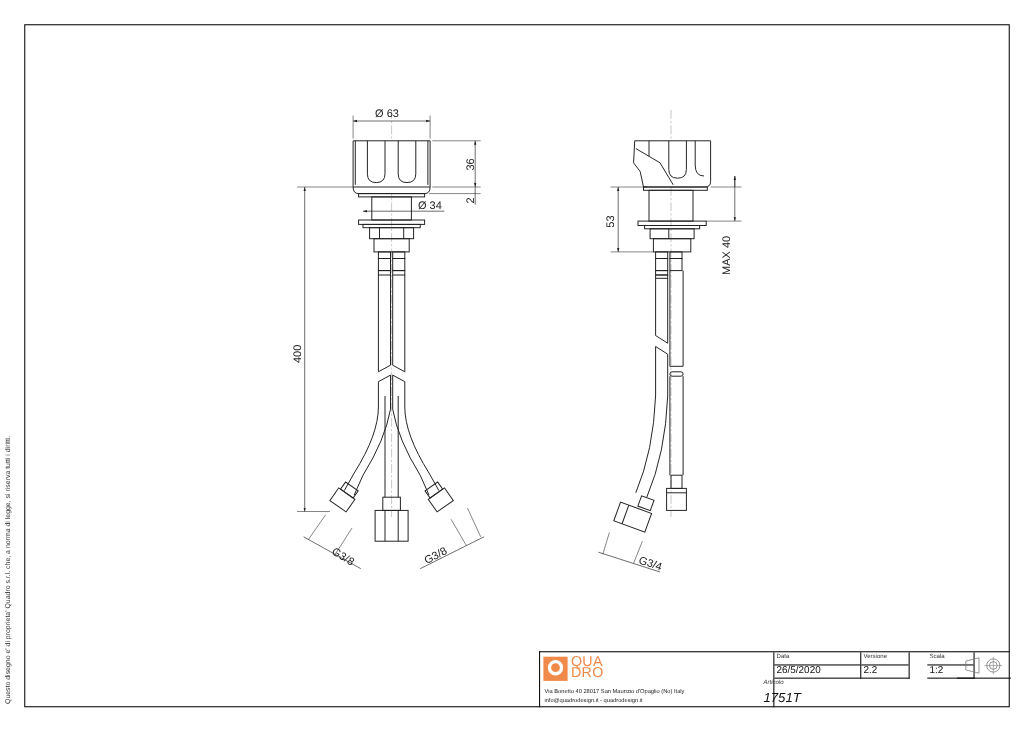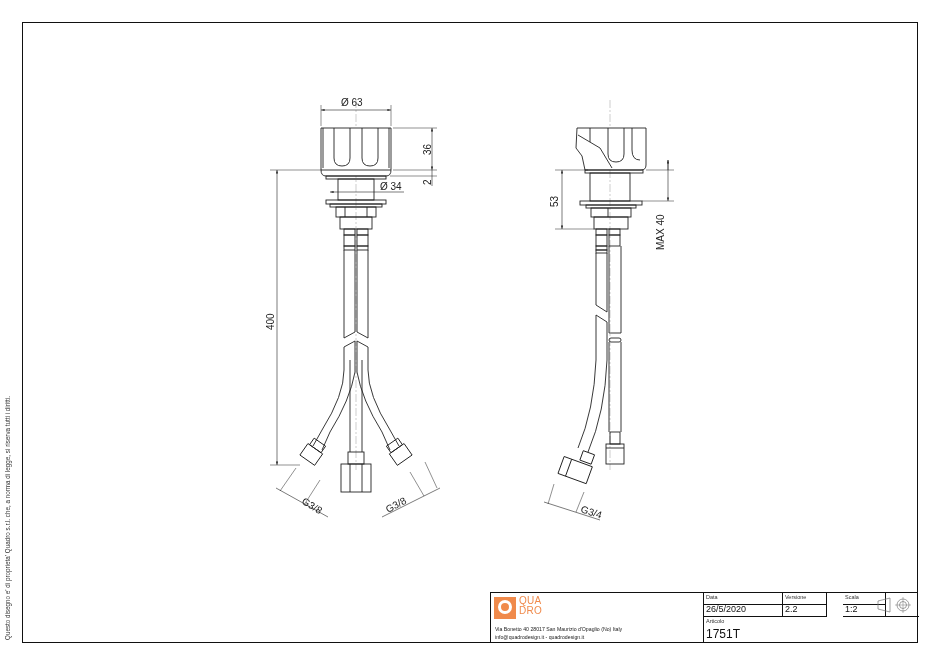--- a/index.html
+++ b/index.html
@@ -6,21 +6,21 @@
   body { width: 940px; height: 665px; position: relative; overflow: hidden; font-family: "Liberation Sans", sans-serif; color: #1a1a1a; }
   .sheet { position: absolute; left: 22px; top: 22px; width: 896px; height: 621px; border: 1.3px solid #111; box-sizing: border-box; }
   .side-note { position: absolute; left: 4px; top: 640px; transform-origin: 0 0; transform: rotate(-90deg); font-size: 6.3px; color: #333; white-space: nowrap; }
   svg.drawing { position: absolute; left: 0; top: 0; }
   .dim { font-family: "Liberation Sans", sans-serif; font-size: 10px; fill: #222; }
   
   .tb { position: absolute; left: 490px; top: 592px; width: 428px; height: 51px; border-top: 1.2px solid #111; border-left: 1.2px solid #111; box-sizing: border-box; }
   .tb-company { position: absolute; left: 0; top: 0; width: 213px; height: 50px; border-right: 1.2px solid #111; box-sizing: border-box; }
   .logo { position: absolute; left: 3px; top: 4px; width: 22px; height: 22px; background: #f08a4b; }
   .logo-q { position: absolute; left: 4px; top: 3px; width: 14px; height: 14px; border: 3px solid #fff; border-radius: 50%; box-sizing: border-box; }
-  .logo-text { position: absolute; left: 28px; top: 3px; font-size: 10px; line-height: 10px; color: #f08a4b; letter-spacing: 0.3px; }
+  .logo-text { position: absolute; left: 28px; top: 3px; font-size: 13px; line-height: 10px; color: #f08a4b; letter-spacing: 0.3px; }
   .company-addr { position: absolute; left: 4px; top: 33px; font-size: 5.2px; color: #222; white-space: nowrap; }
   .company-web { position: absolute; left: 4px; top: 41px; font-size: 5.2px; color: #222; white-space: nowrap; }
   .cell { position: absolute; box-sizing: border-box; }
   .cell .lbl { position: absolute; left: 2px; top: 1px; font-size: 5.5px; color: #333; }
   .cell .val { position: absolute; left: 2px; font-size: 9px; color: #111; }
 </style>
 </head>
 <body>
 
 <div class="sheet"></div>
@@ -220,17 +220,17 @@
   </div>
   <div class="cell" style="left:379px; top:0; width:49px; height:24px; border-bottom:1.2px solid #111;">
     <svg width="49" height="24" viewBox="0 0 49 24">
       <path d="M8,8 L20,5 L20,19 L8,16 Z" fill="none" stroke="#777" stroke-width="0.7"></path>
       <circle cx="33" cy="12" r="6" fill="none" stroke="#777" stroke-width="0.7"></circle>
       <circle cx="33" cy="12" r="3.5" fill="none" stroke="#777" stroke-width="0.7"></circle>
       <line x1="25" y1="12" x2="41" y2="12" stroke="#777" stroke-width="0.5"></line>
       <line x1="33" y1="4" x2="33" y2="20" stroke="#777" stroke-width="0.5"></line>
     </svg>
   </div>
-  <div class="cell" style="left:213px; top:24px; width:215px; height:27px;">
+  <div class="cell" style="left:201px; top:24px; width:215px; height:27px;font-style:italic;">
     <span class="lbl">Articolo</span>
     <span class="val" style="top:10px; font-size:12px;">1751T</span>
   </div>
 </div>
 
 </body></html>

